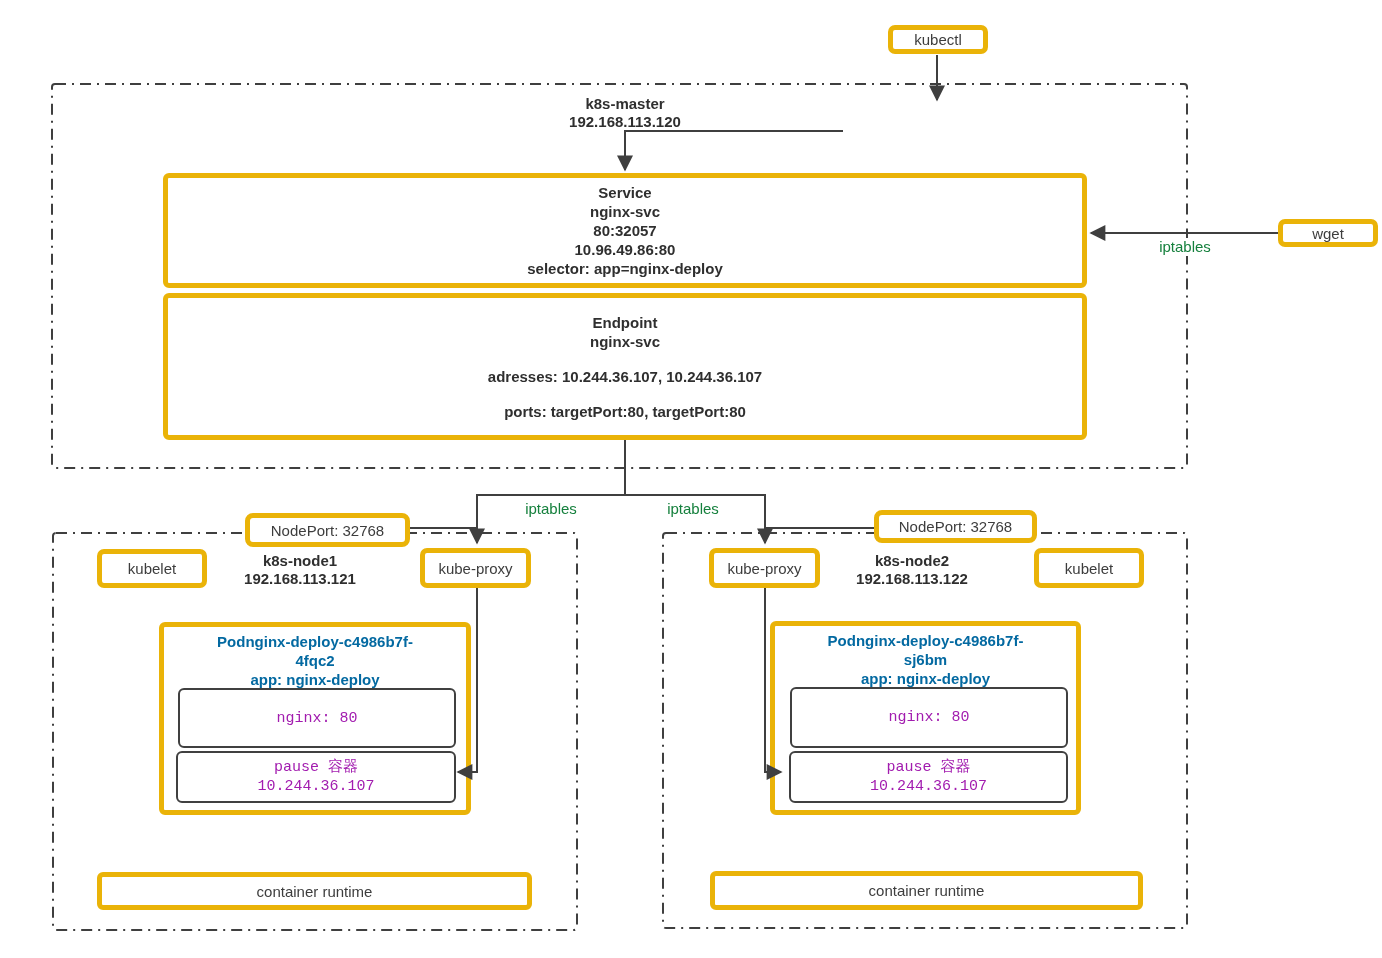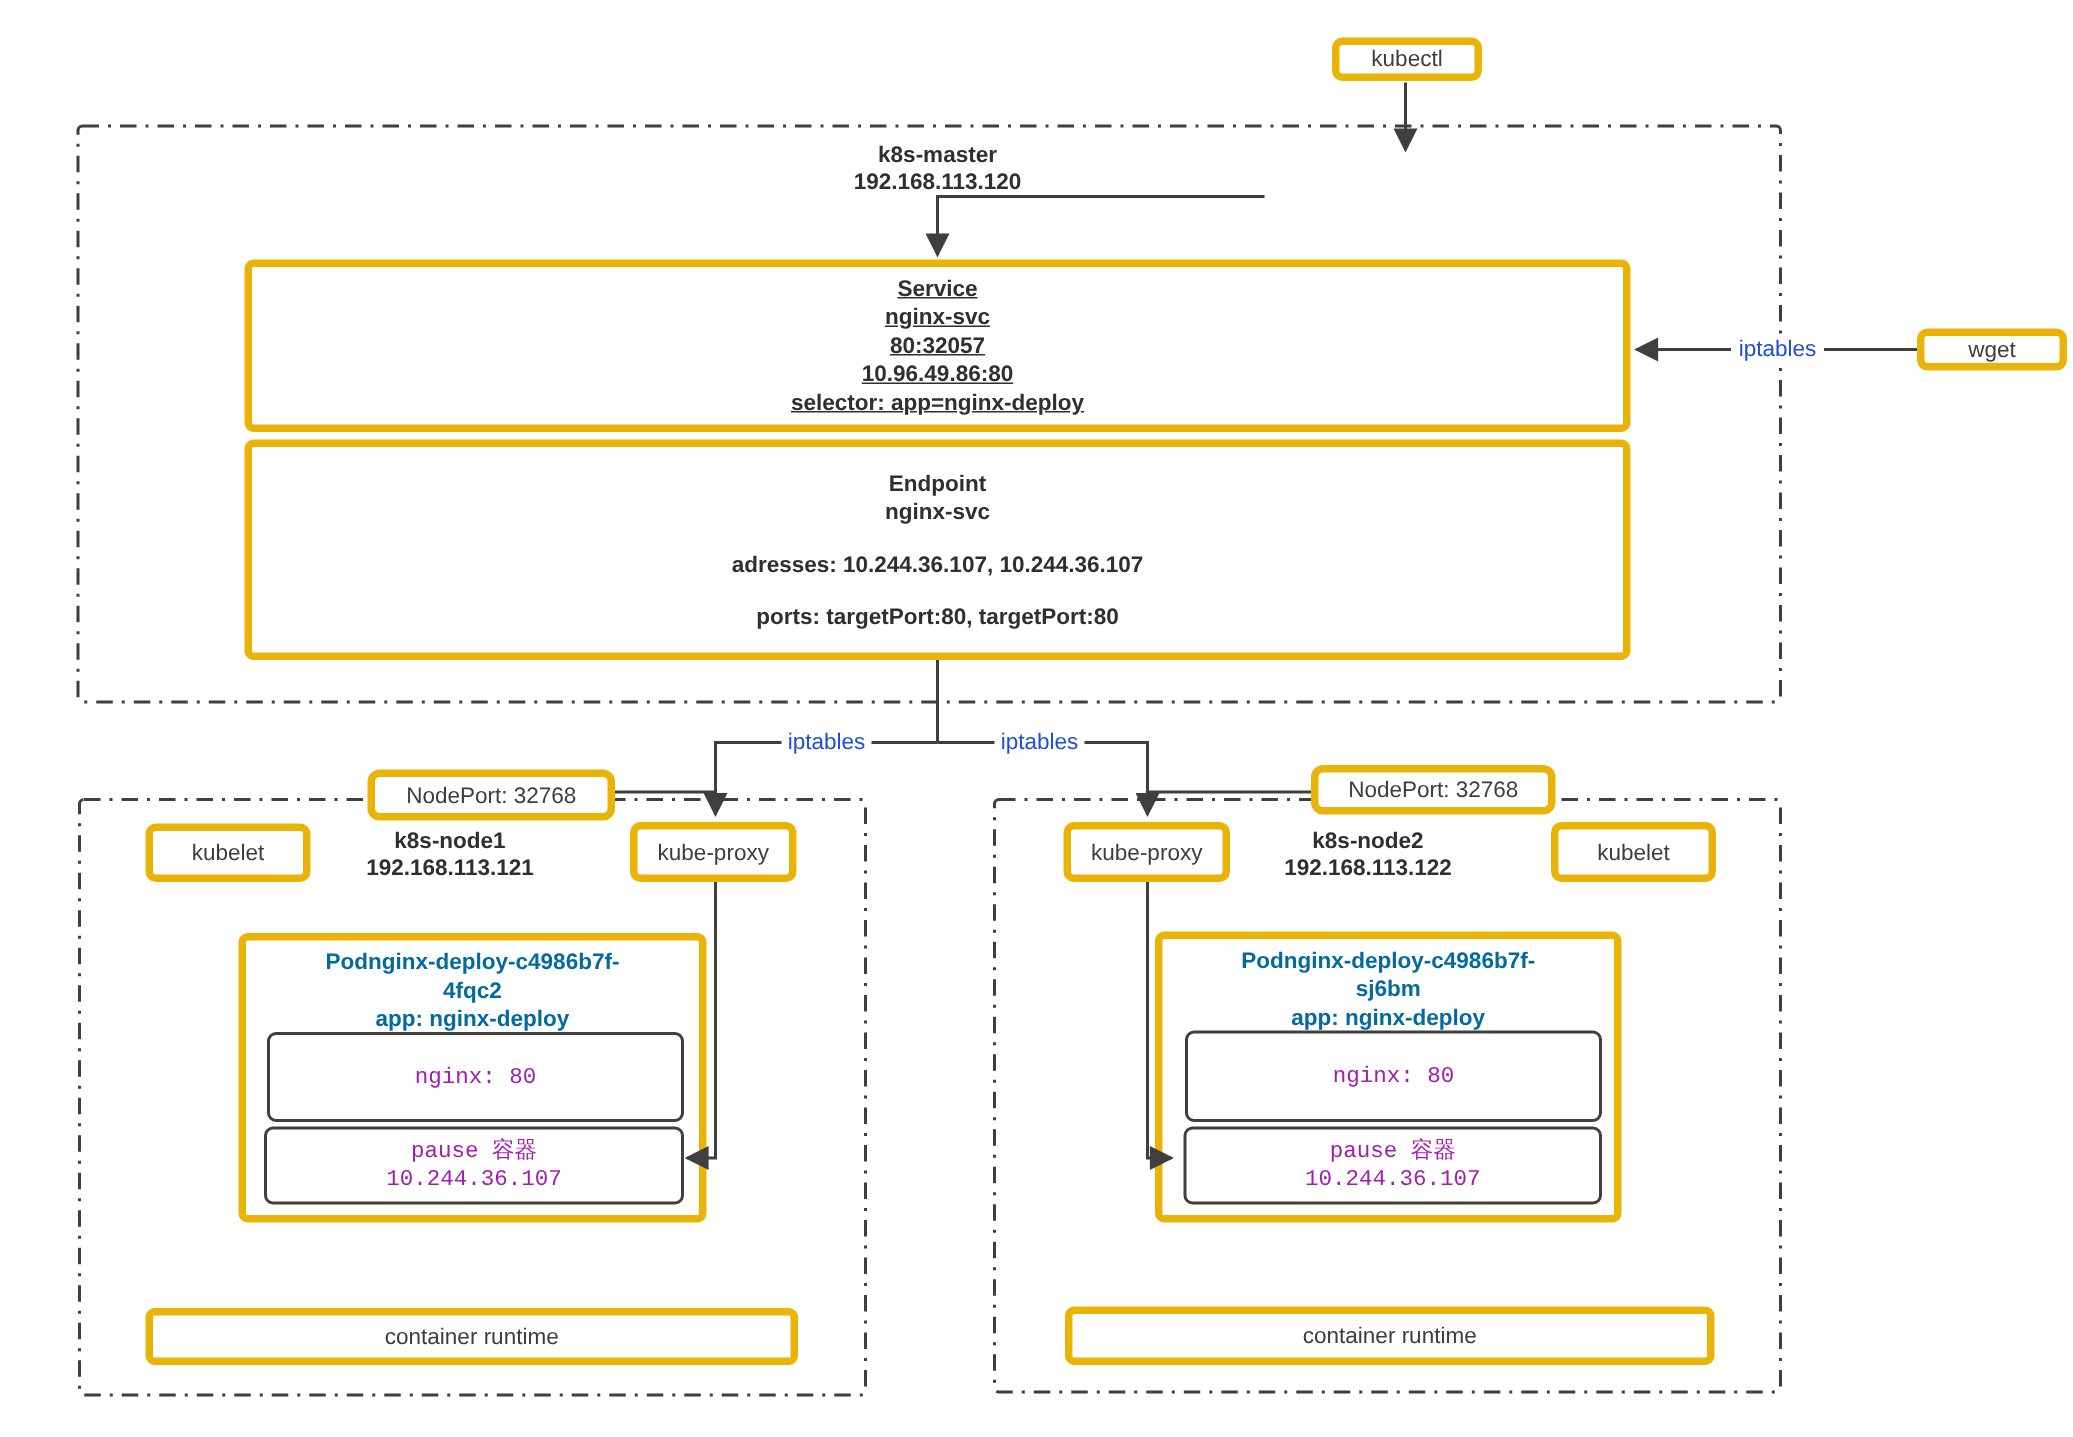--- a/index.html
+++ b/index.html
@@ -42,26 +42,27 @@
     text-align: center;
     font-weight: bold;
     color: #2f2f2f;
     font-size: 15px;
     line-height: 18px;
     z-index: 1;
   }
   .wire-label {
     position: absolute;
     background: #ffffff;
-    color: #1d4ed8;
+    color: #15803d;
     font-size: 15px;
     line-height: 18px;
     text-align: center;
     z-index: 3;
     padding: 0 1px;
+    margin-top: 14px;
   }
   .pod-title {
     position: absolute;
     left: 0; right: 0; top: 5px;
     font-weight: bold;
     color: #0369a1;
     font-size: 15px;
     line-height: 19px;
     text-align: center;
   }
@@ -97,21 +98,21 @@
   <div class="label" style="left:535px; top:95px; width:180px;">
     <div>k8s-master</div>
     <div>192.168.113.120</div>
   </div>
 
   <div class="box" style="left:888px; top:25px; width:100px; height:29px;">
     <span>kubectl</span>
   </div>
 
 
-  <div class="box bigbox bold" style="left:163px; top:173px; width:924px; height:115px;text-decoration:underline;">
+  <div class="box bigbox bold" style="left:163px; top:173px; width:924px; height:115px;">
     <div class="svc-line">Service</div>
     <div class="svc-line">nginx-svc</div>
     <div class="svc-line">80:32057</div>
     <div class="svc-line">10.96.49.86:80</div>
     <div class="svc-line">selector: app=nginx-deploy</div>
   </div>
 
   <div class="box bigbox bold" style="left:163px; top:293px; width:924px; height:147px;">
     <div>Endpoint</div>
     <div>nginx-svc</div>

